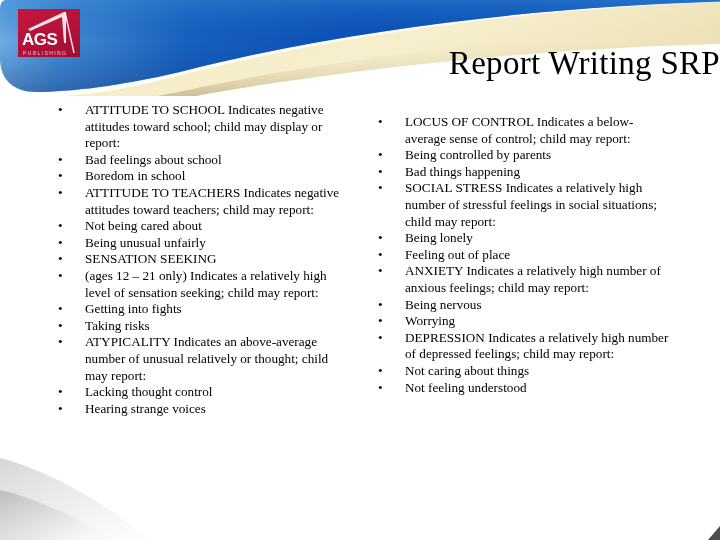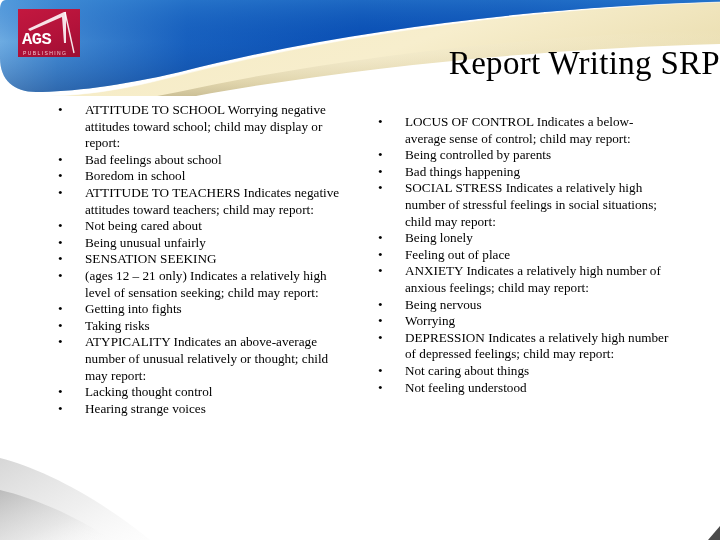--- a/index.html
+++ b/index.html
@@ -47,21 +47,21 @@
   }
   .logo .mark {
     position: absolute;
     inset: 0;
   }
   .logo .agstext {
     position: absolute;
     left: 4px;
     bottom: 9px;
     color: #ffffff;
-    font-family: Liberation Mono, monospace;
+    font-family: Liberation Sans, sans-serif;
     font-weight: bold;
     font-size: 17px;
     letter-spacing: -0.5px;
     line-height: 1;
   }
   .logo .pub {
     position: absolute;
     left: 5px;
     bottom: 1px;
     color: #f0c9d2;
@@ -203,21 +203,21 @@
     <div class="agstext">AGS</div>
     <div class="pub">PUBLISHING</div>
   </div>
 
   <div class="title">Report Writing SRP</div>
 
   <div class="cols">
     <div class="col col-left" id="colLeft">
         <div class="bullet-row">
           <span class="dot">•</span>
-          <span class="txt">ATTITUDE TO SCHOOL Worrying negative attitudes toward school; child may display or report:</span>
+          <span class="txt">ATTITUDE TO SCHOOL Indicates negative attitudes toward school; child may display or report:</span>
         </div>
         <div class="bullet-row">
           <span class="dot">•</span>
           <span class="txt">Bad feelings about school</span>
         </div>
         <div class="bullet-row">
           <span class="dot">•</span>
           <span class="txt">Boredom in school</span>
         </div>
         <div class="bullet-row">

